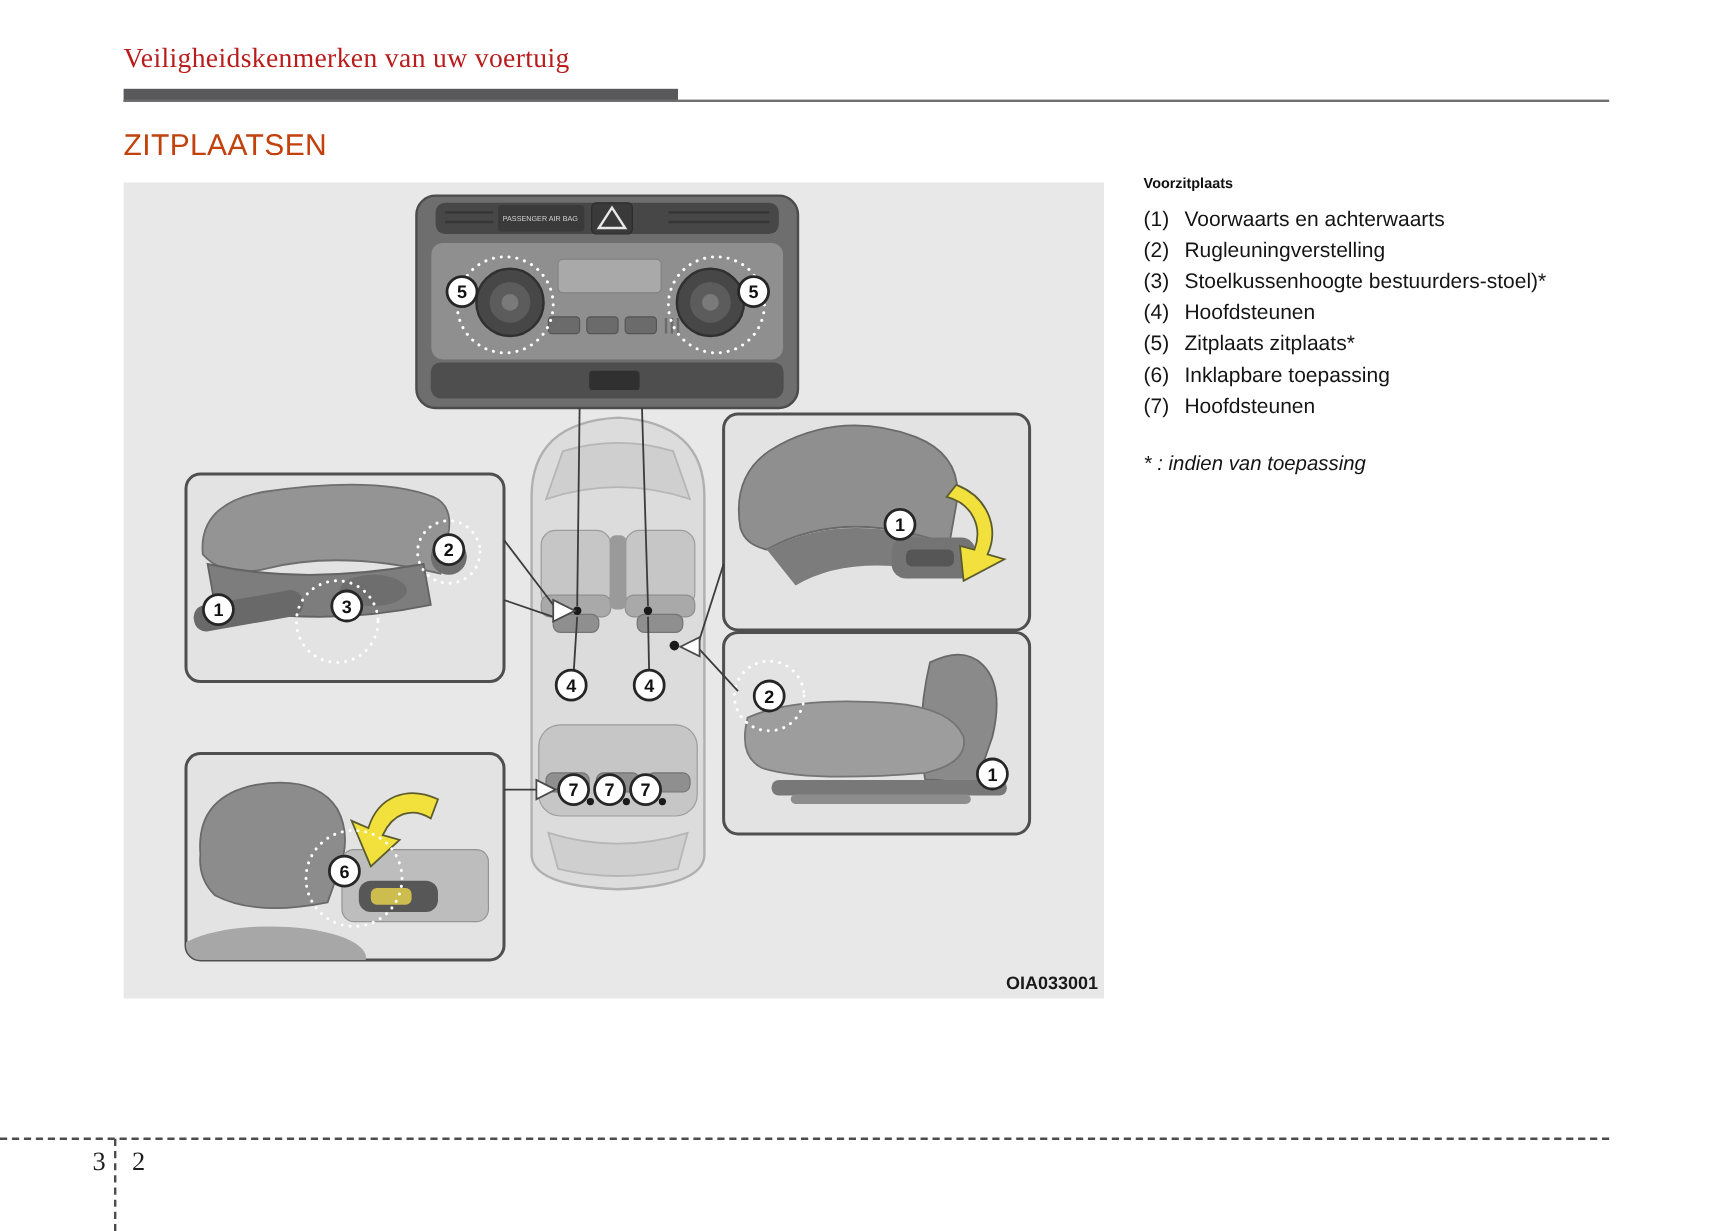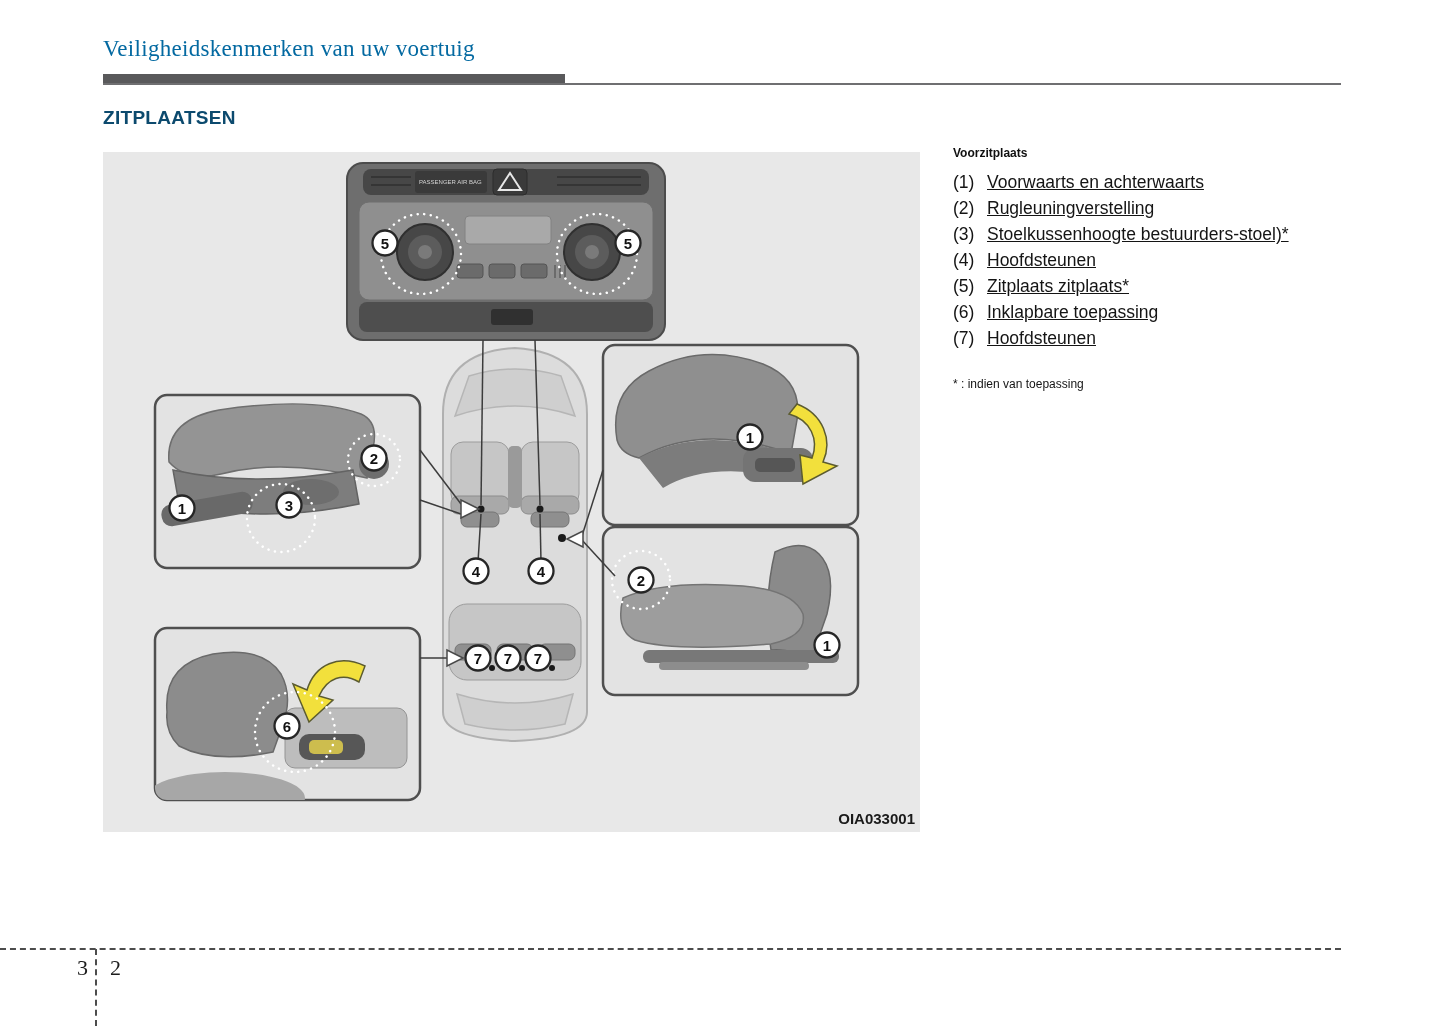--- a/index.html
+++ b/index.html
@@ -5,42 +5,42 @@
   * { margin:0; padding:0; box-sizing:border-box; }
   html,body { width:1445px; height:1026px; background:#ffffff; }
   body { font-family:"Liberation Sans", sans-serif; position:relative; overflow:hidden; }
 
   .page { position:absolute; inset:0; background:#fff; }
 
   
   .header-title {
     position:absolute; left:103px; top:36px;
     font-family:"Liberation Serif", serif;
-    font-size:23px; font-weight:500; color:#0369a1; letter-spacing:0.3px;
+    font-size:23px; font-weight:500; color:#b91c1c; letter-spacing:0.3px;
   }
   .header-bar  { position:absolute; left:103px; top:74px; width:462px; height:11px; background:#59595b; }
   .header-rule { position:absolute; left:103px; top:83px; width:1238px; height:2px; background:#6f6f71; }
 
   .section-title {
     position:absolute; left:103px; top:107px;
-    font-size:19px; font-weight:bold; color:#0c4a6e; letter-spacing:0.3px;
+    font-size:25px; font-weight:normal; color:#c2410c; letter-spacing:0.3px;
   }
 
   
   .figure { position:absolute; left:103px; top:152px; width:817px; height:680px; background:#e8e8e8; }
   svg text { font-family:"Liberation Sans", sans-serif; }
 
   
   .legend { position:absolute; left:953px; top:146px; width:352px; color:#141414; }
   .legend-title { font-size:12px; font-weight:bold; margin:0 0 9px 0; color:#101010; }
   .legend-title.rear { margin-top:33px; }
   .legend-item { display:flex; font-size:17.5px; line-height:26px; }
   .li-num { flex:0 0 34px; }
-  .li-txt { flex:1;text-decoration:underline; }
-  .legend-footnote { margin-top:26px; font-size:12px; }
+  .li-txt { flex:1; }
+  .legend-footnote { margin-top:26px; font-size:17px;font-style:italic; }
 
   
   .footer-dashes { position:absolute; left:0; top:948px; width:1341px; border-top:2px dashed #4c4c4c; }
   .footer-vline  { position:absolute; left:95px; top:949px; height:77px; border-left:2px dashed #4c4c4c; }
   .pagenum { position:absolute; font-family:"Liberation Serif", serif; font-size:22px; color:#1c1c1c; }
   .pn-left  { left:77px;  top:955px; }
   .pn-right { left:110px; top:955px; }
 </style>
 </head>
 <body>

